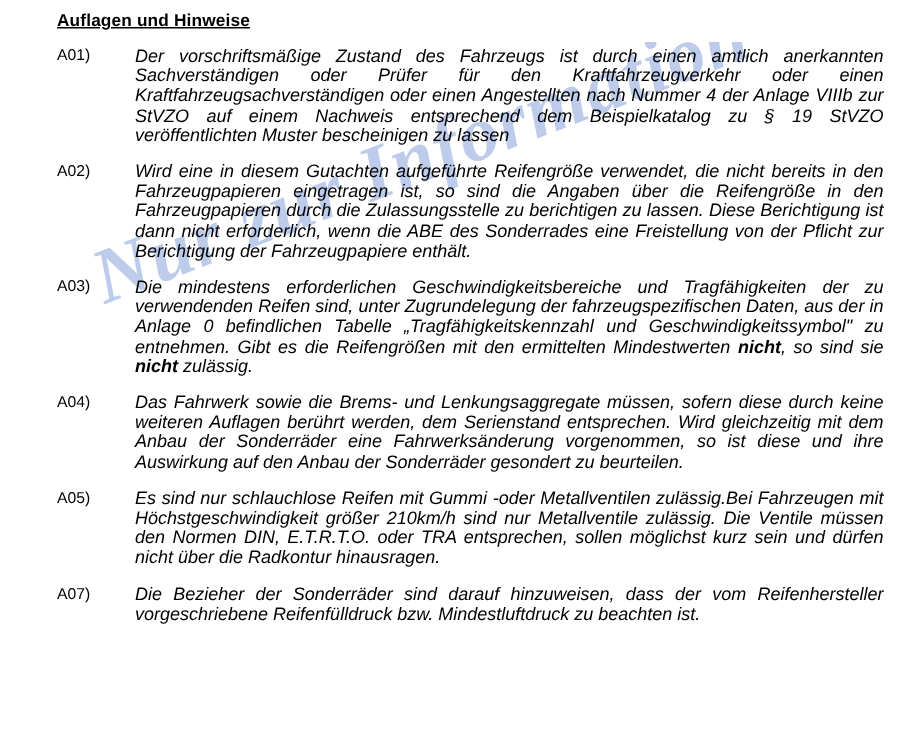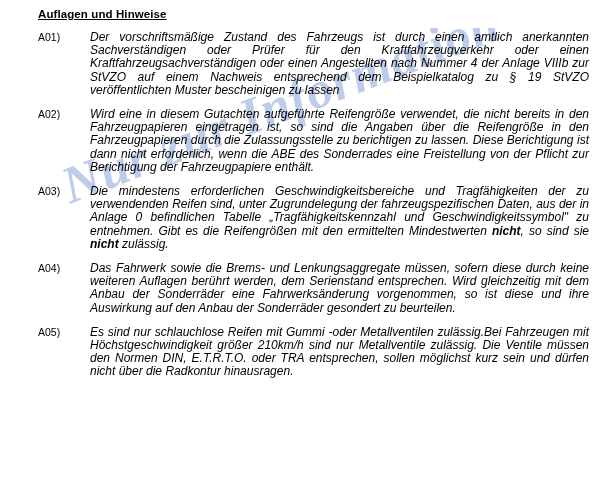--- a/index.html
+++ b/index.html
@@ -111,15 +111,19 @@
       <div class="item-code">A04)</div>
       <div class="item-text">Das Fahrwerk sowie die Brems- und Lenkungsaggregate müssen, sofern diese durch keine weiteren Auflagen berührt werden, dem Serienstand entsprechen. Wird gleichzeitig mit dem Anbau der Sonderräder eine Fahrwerksänderung vorgenommen, so ist diese und ihre Auswirkung auf den Anbau der Sonderräder gesondert zu beurteilen.</div>
     </div>
 
     <div class="item">
       <div class="item-code">A05)</div>
       <div class="item-text">Es sind nur schlauchlose Reifen mit Gummi -oder Metallventilen zulässig.Bei Fahrzeugen mit Höchstgeschwindigkeit größer 210km/h sind nur Metallventile zulässig. Die Ventile müssen den Normen DIN, E.T.R.T.O. oder TRA entsprechen, sollen möglichst kurz sein und dürfen nicht über die Radkontur hinausragen.</div>
     </div>
 
 
+    <div class="item">
+      <div class="item-code">A07)</div>
+      <div class="item-text">Die Bezieher der Sonderräder sind darauf hinzuweisen, dass der vom Reifenhersteller vorgeschriebene Reifenfülldruck bzw. Mindestluftdruck zu beachten ist.</div>
+    </div>
 
   </div>
 </div>
 
 </body></html>

